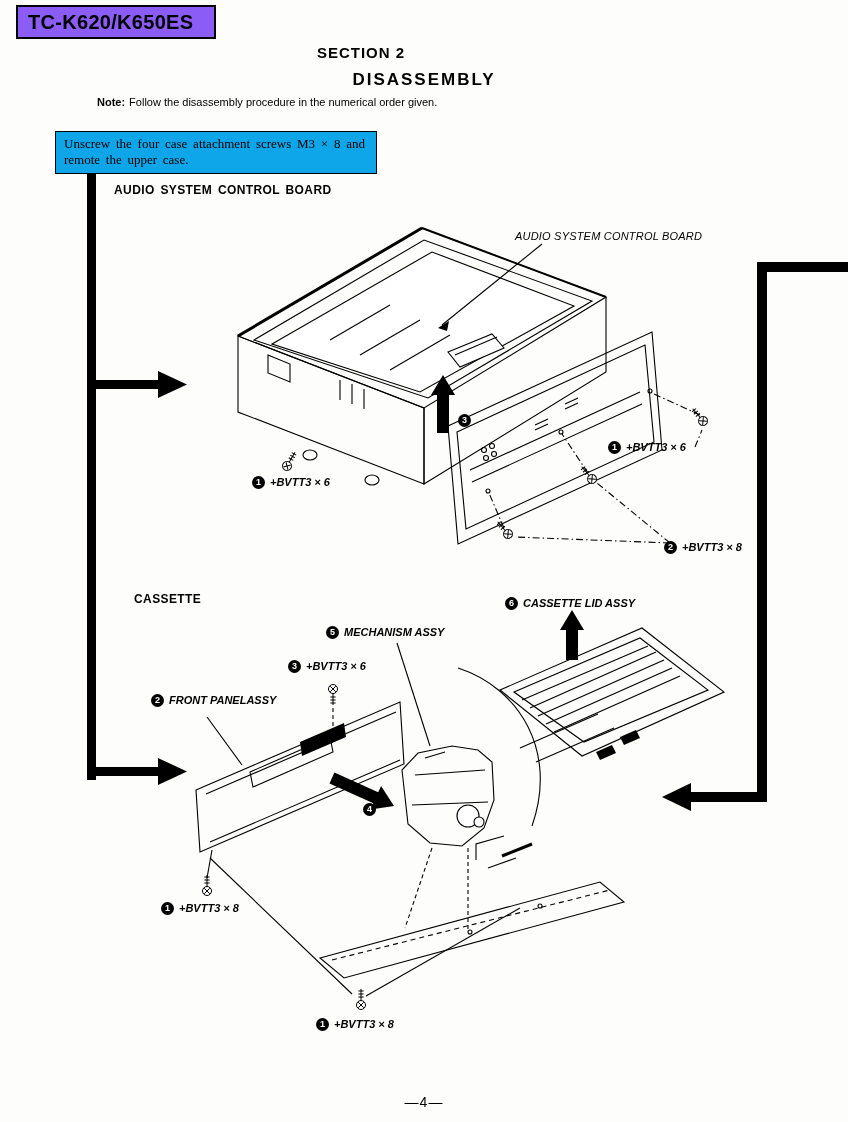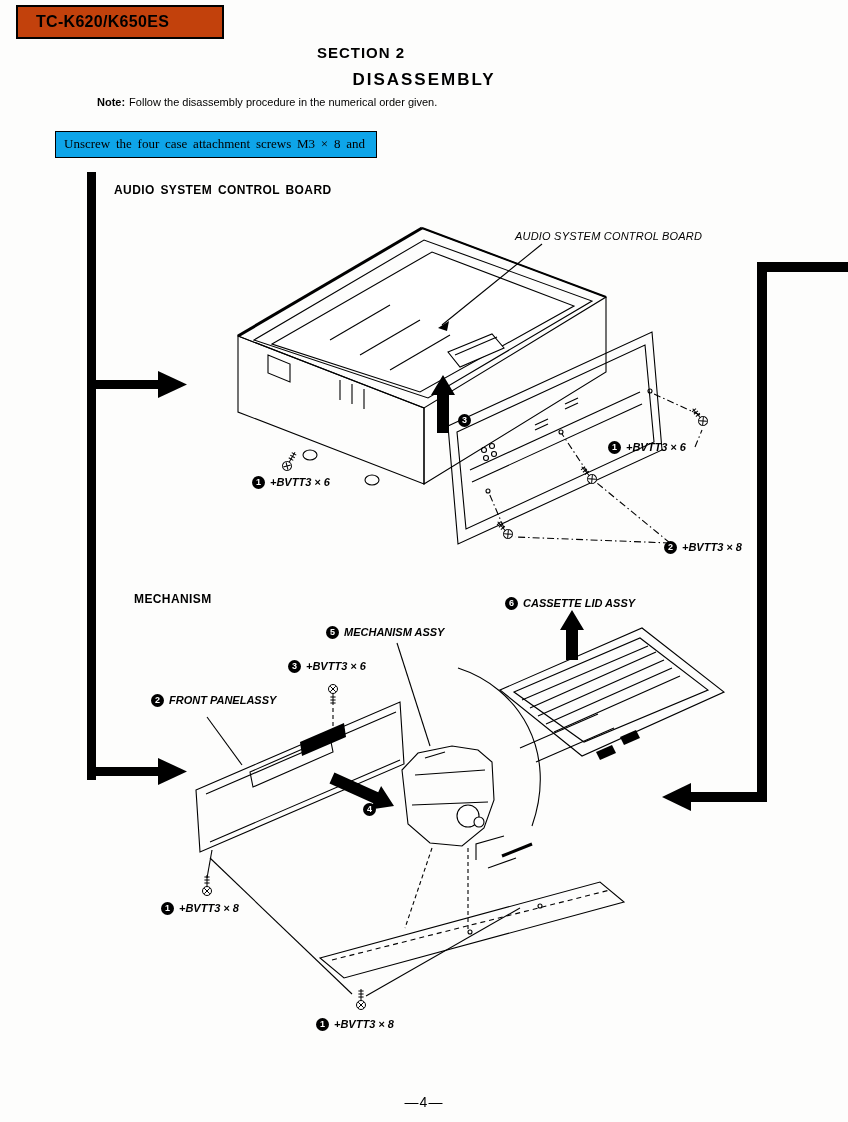--- a/index.html
+++ b/index.html
@@ -3,22 +3,22 @@
 <meta charset="utf-8">
 <style>
   html,body{margin:0;padding:0;}
   body{
     width:848px;height:1122px;position:relative;background:#fdfdfc;color:#000;
     font-family:"Liberation Sans",sans-serif;overflow:hidden;
   }
   .abs{position:absolute;}
   .model-box{
     left:16px;top:5px;width:186px;height:30px;border:2.5px solid #000;
-    font-weight:bold;font-size:16px;line-height:30px;padding-left:18px;
-    letter-spacing:0.3px;background:#c2410c;
+    font-weight:bold;font-size:20px;line-height:30px;padding-left:10px;
+    letter-spacing:0.3px;background:#8b5cf6;
   }
   .title1{left:0;top:44px;width:722px;text-align:center;font-weight:bold;font-size:15px;letter-spacing:1px;}
   .title2{left:0;top:70px;width:848px;text-align:center;font-weight:bold;font-size:17px;letter-spacing:2px;}
   .note{left:75px;top:96px;font-size:11px;margin-left:22px;}
   .note b{margin-right:4px;}
   .step-box{
     left:55px;top:131px;width:304px;border:1.5px solid #000;background:#0ea5e9;
     font-family:"Liberation Serif",serif;font-size:13px;line-height:16px;
     padding:4px 8px 5px 8px;word-spacing:2.5px;
   }
@@ -209,40 +209,41 @@
 
 <div class="abs title1">SECTION 2</div>
 <div class="abs title2">DISASSEMBLY</div>
 
 <div class="abs note">
   <b>Note:</b><span>Follow the disassembly procedure in the numerical order given.</span>
 </div>
 
 <div class="abs step-box">
   <div>Unscrew the four case attachment screws M3 × 8 and</div>
+  <div>remote the upper case.</div>
 </div>
 
 <div class="abs h-d1">AUDIO SYSTEM CONTROL BOARD</div>
 <div class="abs board-callout">AUDIO SYSTEM CONTROL BOARD</div>
 
 <div class="callout" style="left:252px;top:476px">
   <span class="num">1</span>
   <span class="ct">+BVTT3 × 6</span>
 </div>
 <div class="callout" style="left:608px;top:441px">
   <span class="num">1</span>
   <span class="ct">+BVTT3 × 6</span>
 </div>
 <div class="callout" style="left:664px;top:541px">
   <span class="num">2</span>
   <span class="ct">+BVTT3 × 8</span>
 </div>
 <span class="num abs" style="left:458px;top:414px">3</span>
 
-<div class="abs h-d2">MECHANISM</div>
+<div class="abs h-d2">CASSETTE</div>
 
 <div class="callout" style="left:505px;top:597px">
   <span class="num">6</span>
   <span class="ct">CASSETTE LID ASSY</span>
 </div>
 <div class="callout" style="left:326px;top:626px">
   <span class="num">5</span>
   <span class="ct">MECHANISM ASSY</span>
 </div>
 <div class="callout" style="left:288px;top:660px">

